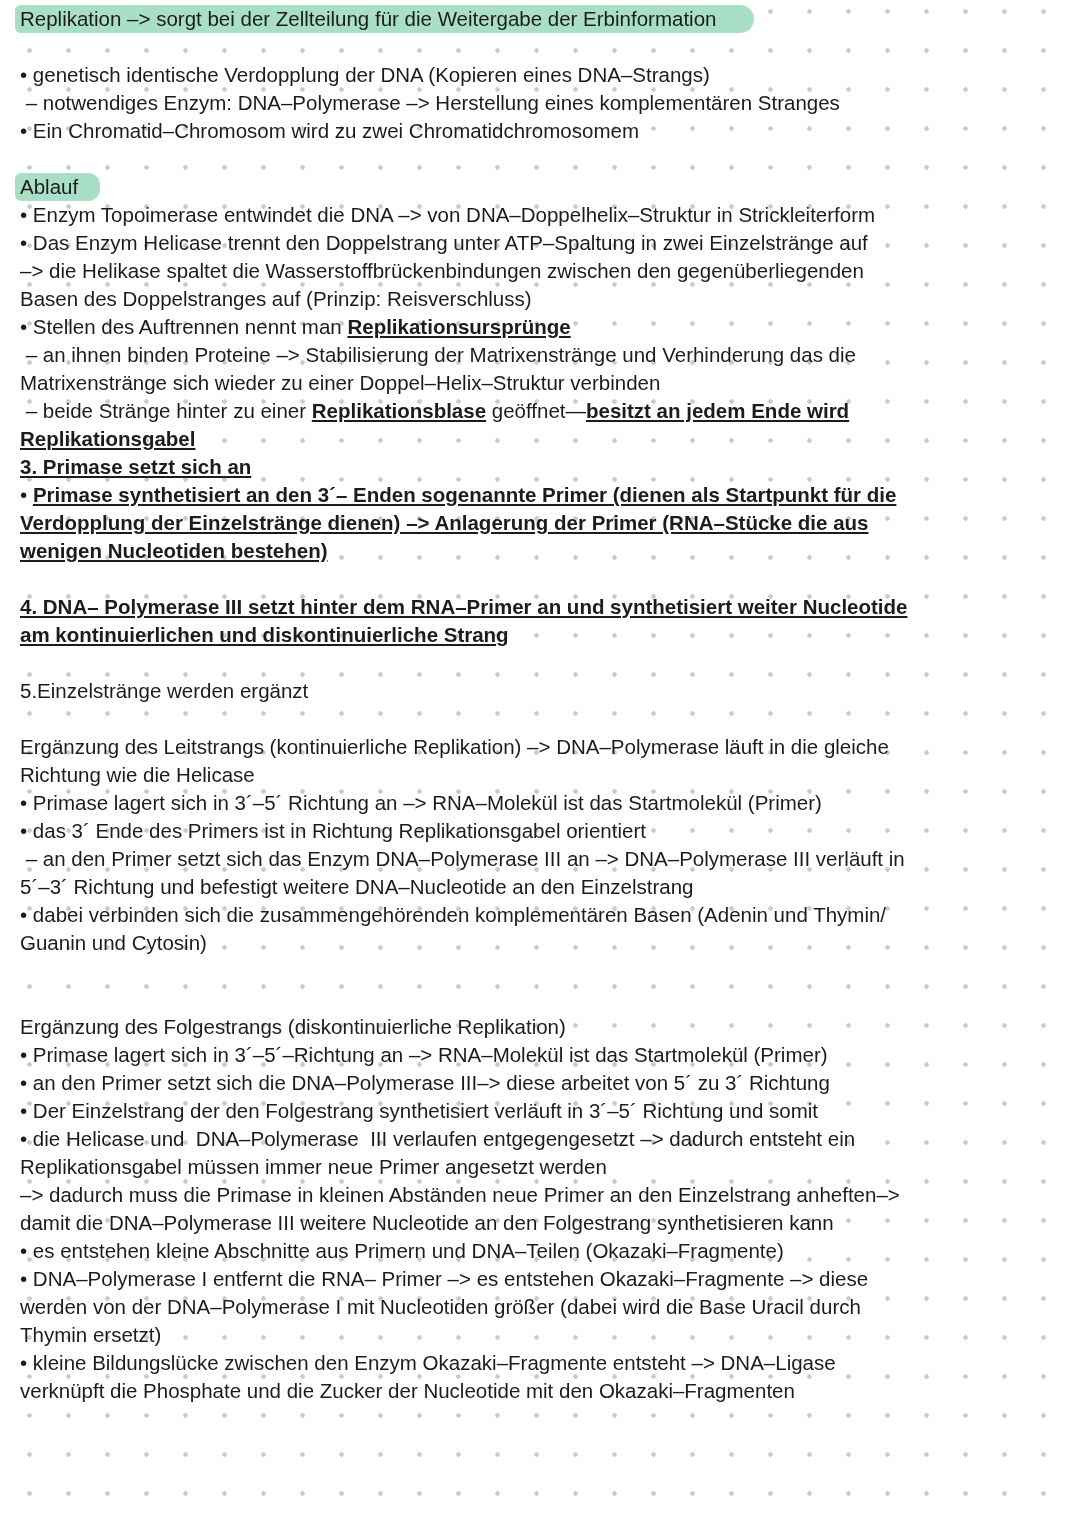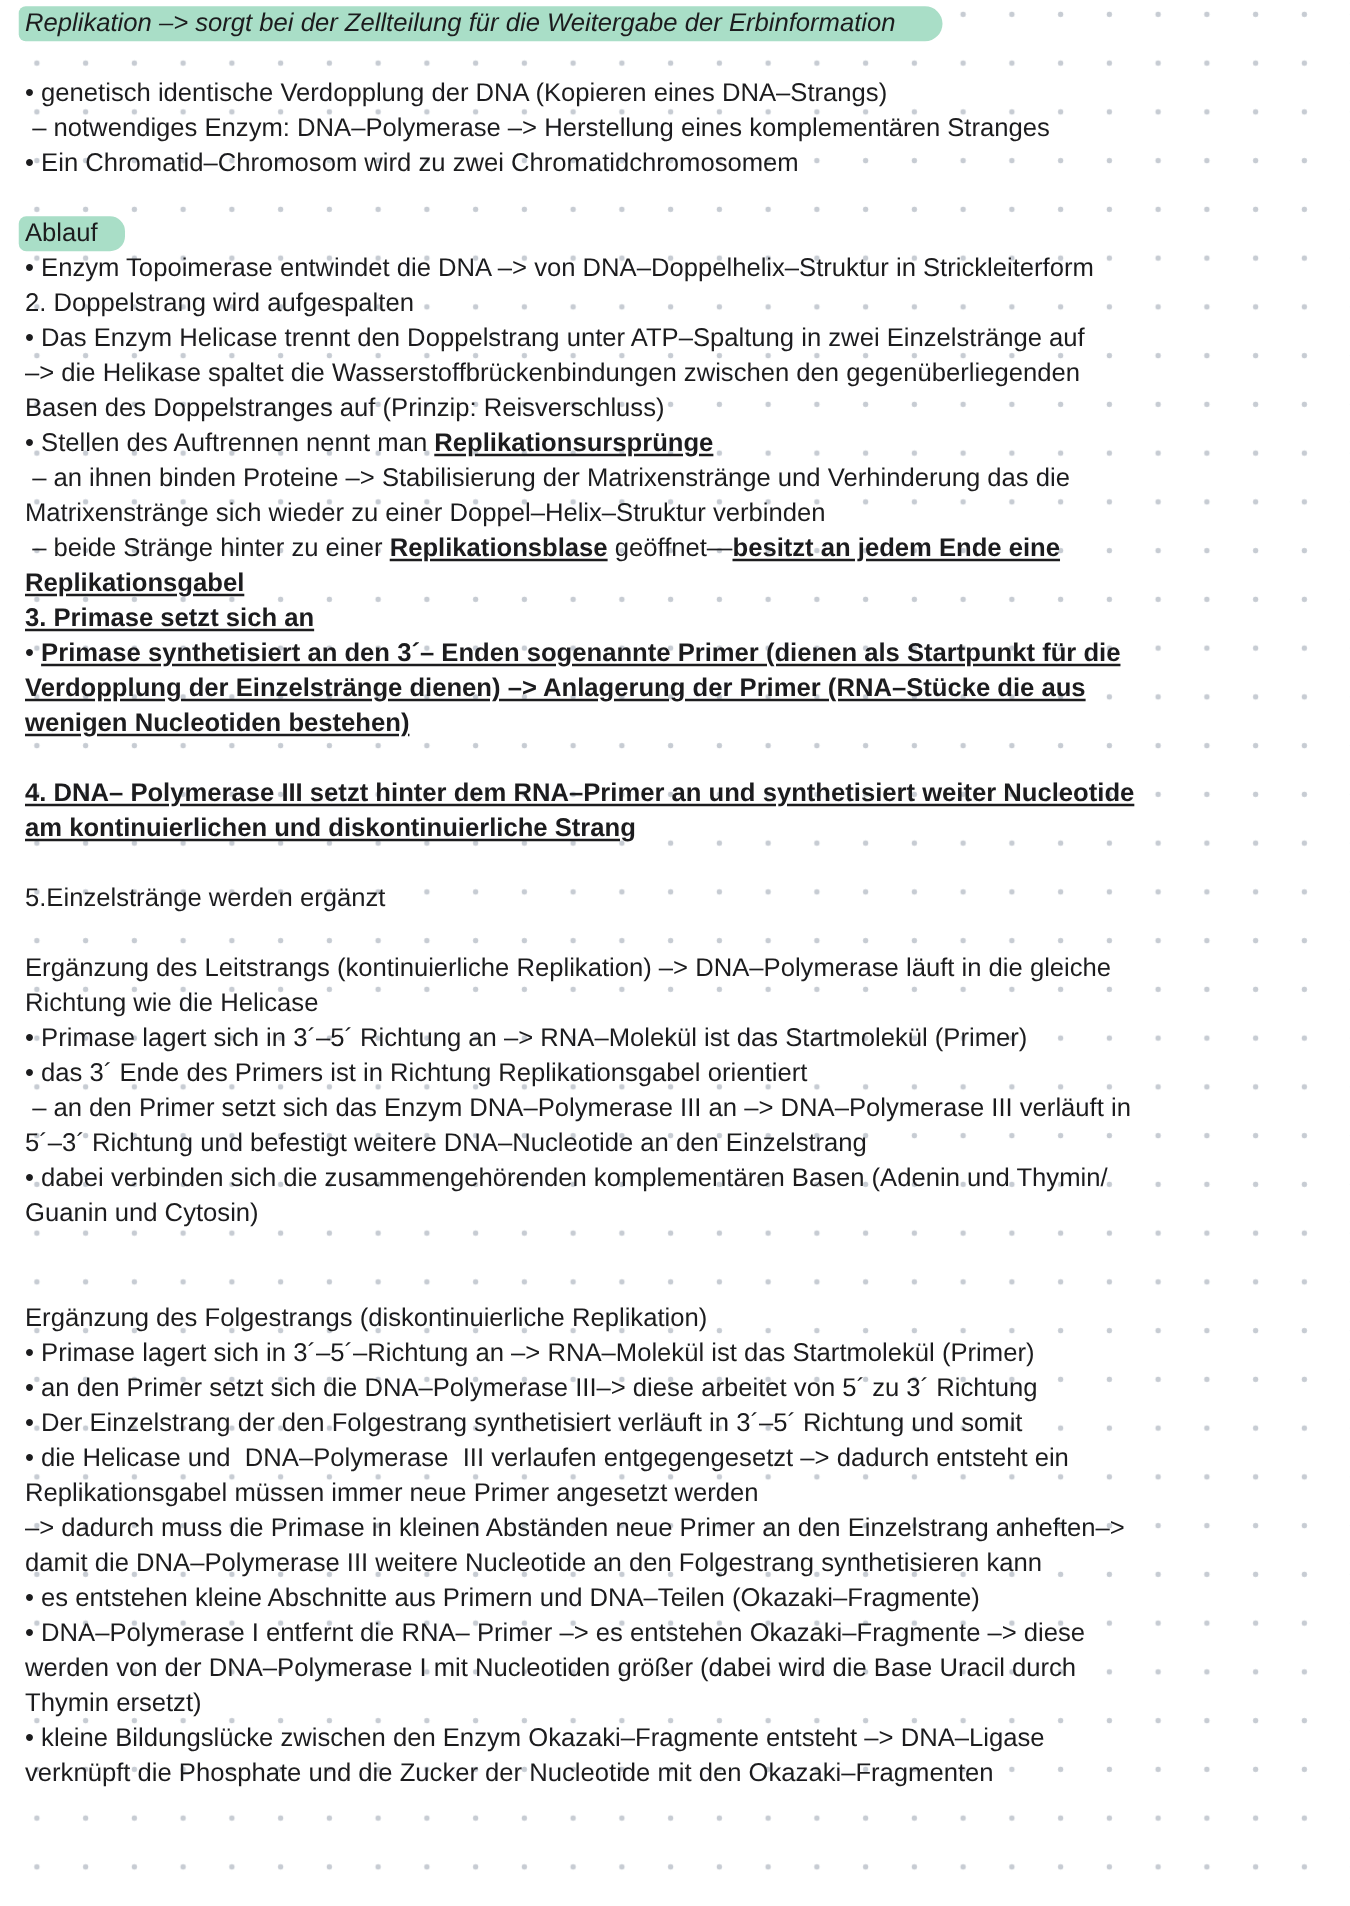--- a/index.html
+++ b/index.html
@@ -29,44 +29,42 @@
   .hl {
     background: var(--hl, #a9dec7);
     border-radius: 6px 12px 12px 6px;
     padding: 2px 22px 3px 5px;
     margin-left: -5px;
     box-decoration-break: clone;
   }
   .hl-wide {
     padding-right: 38px;
     border-radius: 6px 15px 15px 6px;
-    font-style: italic;
   }
 </style>
 </head>
 <body>
 
 <div class="page">
   <div id="doc">
       <div class="line"><span class="hl hl-wide"><span>Replikation –&gt; sorgt bei der Zellteilung für die Weitergabe der Erbinformation</span></span></div>
       <div class="line">&nbsp;</div>
       <div class="line"><span>• genetisch identische Verdopplung der DNA (Kopieren eines DNA–Strangs)</span></div>
       <div class="line"><span> – notwendiges Enzym: DNA–Polymerase –&gt; Herstellung eines komplementären Stranges</span></div>
       <div class="line"><span>• Ein Chromatid–Chromosom wird zu zwei Chromatidchromosomem</span></div>
       <div class="line">&nbsp;</div>
       <div class="line"><span class="hl"><span>Ablauf</span></span></div>
       <div class="line"><span>• Enzym Topoimerase entwindet die DNA –&gt; von DNA–Doppelhelix–Struktur in Strickleiterform</span></div>
-      <div class="line"><span>2. Doppelstrang wird aufgespalten</span></div>
       <div class="line"><span>• Das Enzym Helicase trennt den Doppelstrang unter ATP–Spaltung in zwei Einzelstränge auf</span></div>
       <div class="line"><span>–&gt; die Helikase spaltet die Wasserstoffbrückenbindungen zwischen den gegenüberliegenden</span></div>
       <div class="line"><span>Basen des Doppelstranges auf (Prinzip: Reisverschluss)</span></div>
       <div class="line"><span>• Stellen des Auftrennen nennt man </span><span class="b">Replikationsursprünge</span></div>
       <div class="line"><span> – an ihnen binden Proteine –&gt; Stabilisierung der Matrixenstränge und Verhinderung das die</span></div>
       <div class="line"><span>Matrixenstränge sich wieder zu einer Doppel–Helix–Struktur verbinden</span></div>
-      <div class="line"><span> – beide Stränge hinter zu einer </span><span class="b">Replikationsblase</span><span> geöffnet—</span><span class="b">besitzt an jedem Ende eine</span></div>
+      <div class="line"><span> – beide Stränge hinter zu einer </span><span class="b">Replikationsblase</span><span> geöffnet—</span><span class="b">besitzt an jedem Ende wird</span></div>
       <div class="line"><span class="b">Replikationsgabel</span></div>
       <div class="line"><span class="b">3. Primase setzt sich an</span></div>
       <div class="line"><span>• </span><span class="b">Primase synthetisiert an den 3´– Enden sogenannte Primer (dienen als Startpunkt für die</span></div>
       <div class="line"><span class="b">Verdopplung der Einzelstränge dienen) –&gt; Anlagerung der Primer (RNA–Stücke die aus</span></div>
       <div class="line"><span class="b">wenigen Nucleotiden bestehen)</span></div>
       <div class="line">&nbsp;</div>
       <div class="line"><span class="b">4. DNA– Polymerase III setzt hinter dem RNA–Primer an und synthetisiert weiter Nucleotide</span></div>
       <div class="line"><span class="b">am kontinuierlichen und diskontinuierliche Strang</span></div>
       <div class="line">&nbsp;</div>
       <div class="line"><span>5.Einzelstränge werden ergänzt</span></div>

